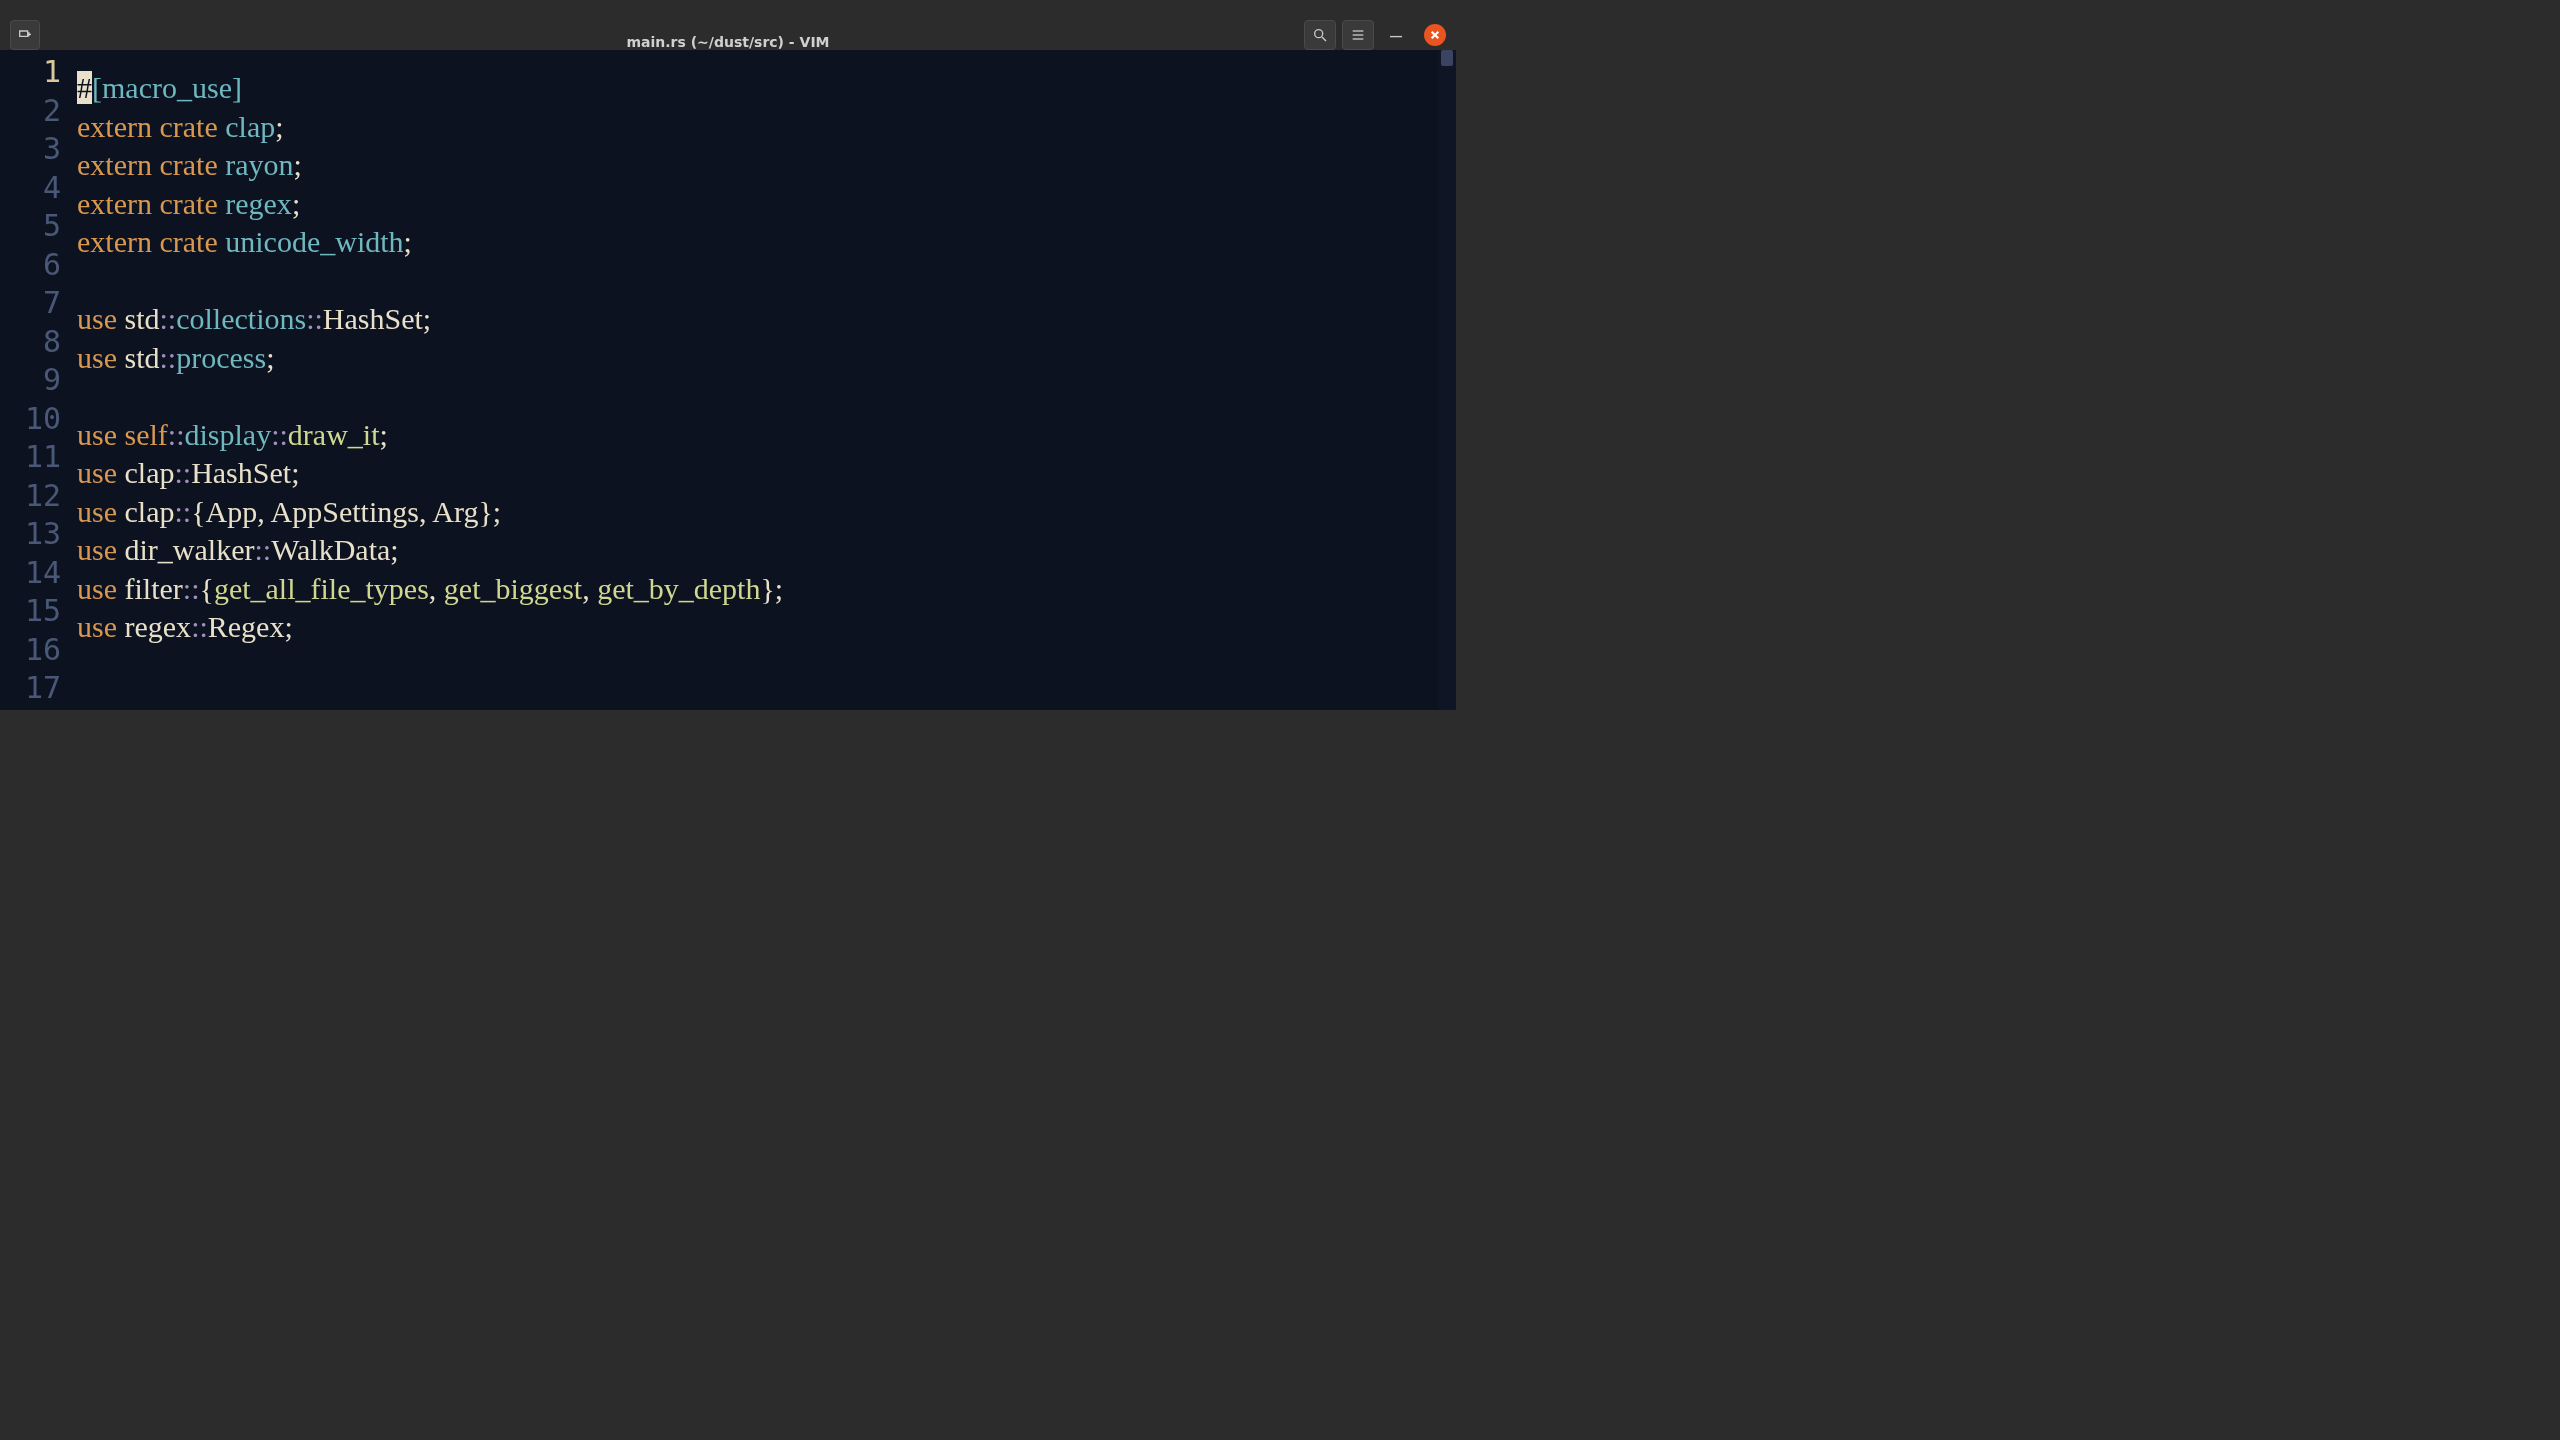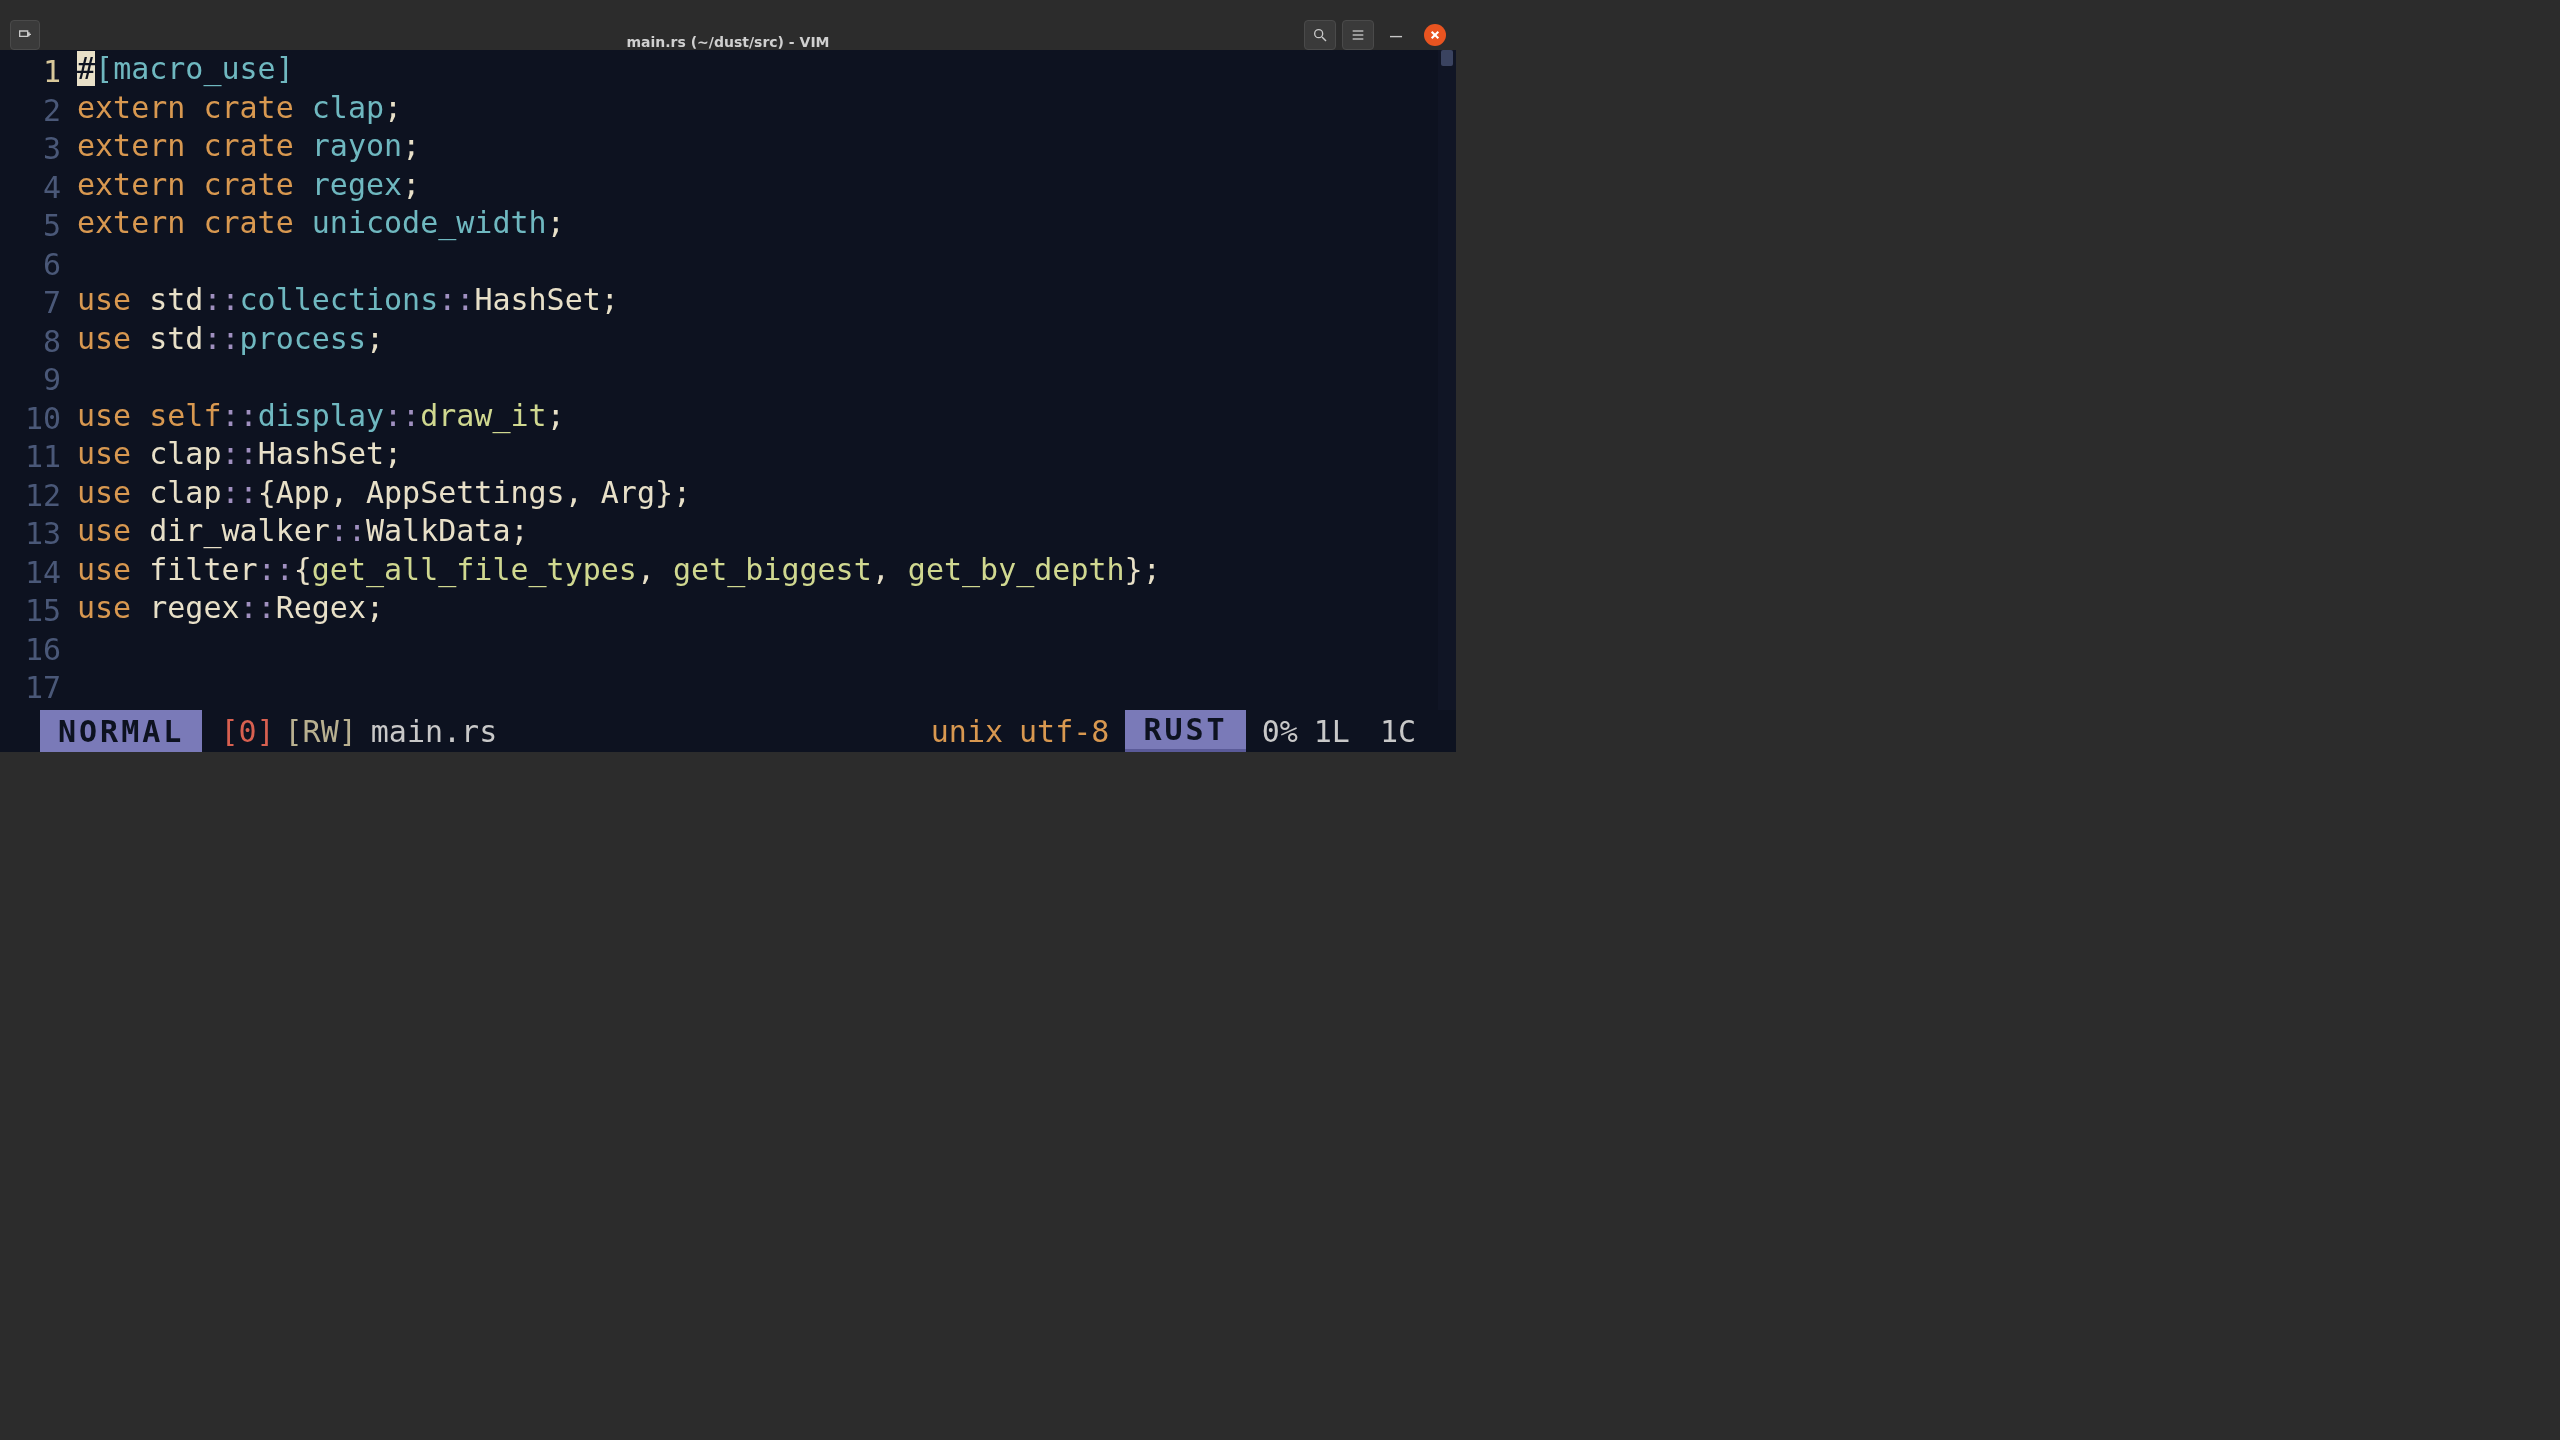--- a/index.html
+++ b/index.html
@@ -110,22 +110,23 @@
     padding-right: 16px;
     height: 38.5px;
     line-height: 38.5px;
     font-weight: 500;
   }
   
   .line-number.current { color: #d8c89a; }
   
   .code-area {
     flex: 1;
-    padding-top: 0;
-    position: relative;
+    padding-top: 19px;
+    position: relative;
+    font-family: Liberation Serif, serif;
   }
   
   .code-line {
     height: 38.5px;
     line-height: 38.5px;
     font-size: 30px;
     white-space: pre;
     color: #e8e0c8;
   }
   
@@ -277,29 +278,15 @@
         <div class="code-line"><span class="tok-kw">use</span><span> </span><span class="tok-ident">clap</span><span class="tok-delim">::</span><span class="tok-bracket">{</span><span class="tok-ident">App</span><span class="tok-punct">,</span><span> </span><span class="tok-ident">AppSettings</span><span class="tok-punct">,</span><span> </span><span class="tok-ident">Arg</span><span class="tok-bracket">}</span><span class="tok-punct">;</span></div>
         <div class="code-line"><span class="tok-kw">use</span><span> </span><span class="tok-ident">dir_walker</span><span class="tok-delim">::</span><span class="tok-ident">WalkData</span><span class="tok-punct">;</span></div>
         <div class="code-line"><span class="tok-kw">use</span><span> </span><span class="tok-ident">filter</span><span class="tok-delim">::</span><span class="tok-bracket">{</span><span class="tok-func">get_all_file_types</span><span class="tok-punct">,</span><span> </span><span class="tok-func">get_biggest</span><span class="tok-punct">,</span><span> </span><span class="tok-func">get_by_depth</span><span class="tok-bracket">}</span><span class="tok-punct">;</span></div>
         <div class="code-line"><span class="tok-kw">use</span><span> </span><span class="tok-ident">regex</span><span class="tok-delim">::</span><span class="tok-ident">Regex</span><span class="tok-punct">;</span></div>
       </div>
     <div class="scrollbar">
       <div class="scrollbar-thumb"></div>
     </div>
   </div>
 
-  <div class="statusline">
-    <span class="sl-mode">NORMAL</span>
-    <span class="sl-buf">[0]</span>
-    <span class="sl-rw">[RW]</span>
-    <span class="sl-file">main.rs</span>
-    <div class="sl-right">
-      <span class="sl-ff">unix</span>
-      <span class="sl-enc">utf-8</span>
-      <span class="sl-lang">RUST</span>
-      <span class="sl-pct">0%</span>
-      <span class="sl-lc">1L</span>
-      <span class="sl-cc">1C</span>
-    </div>
-  </div>
 
   <div class="bottom-bar"></div>
 </div>
 
 </body></html>

